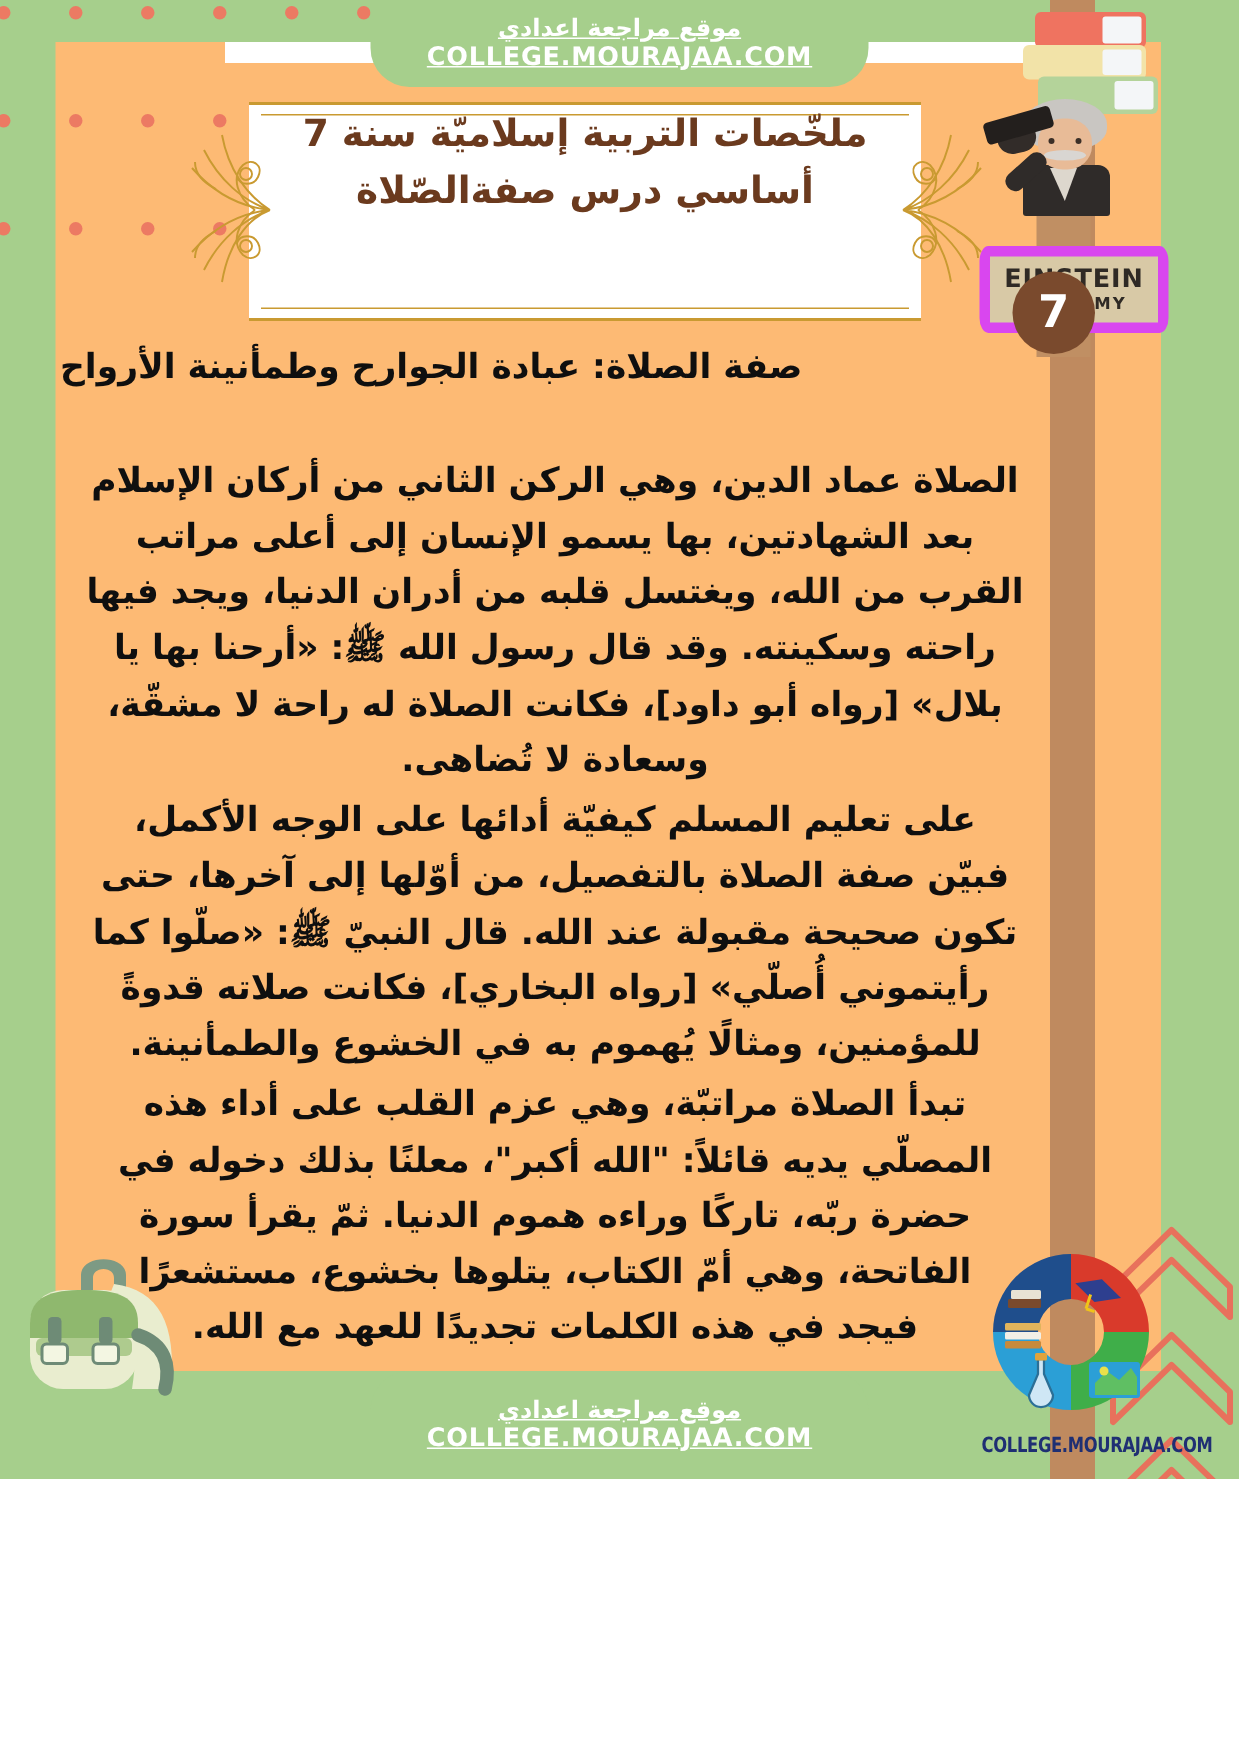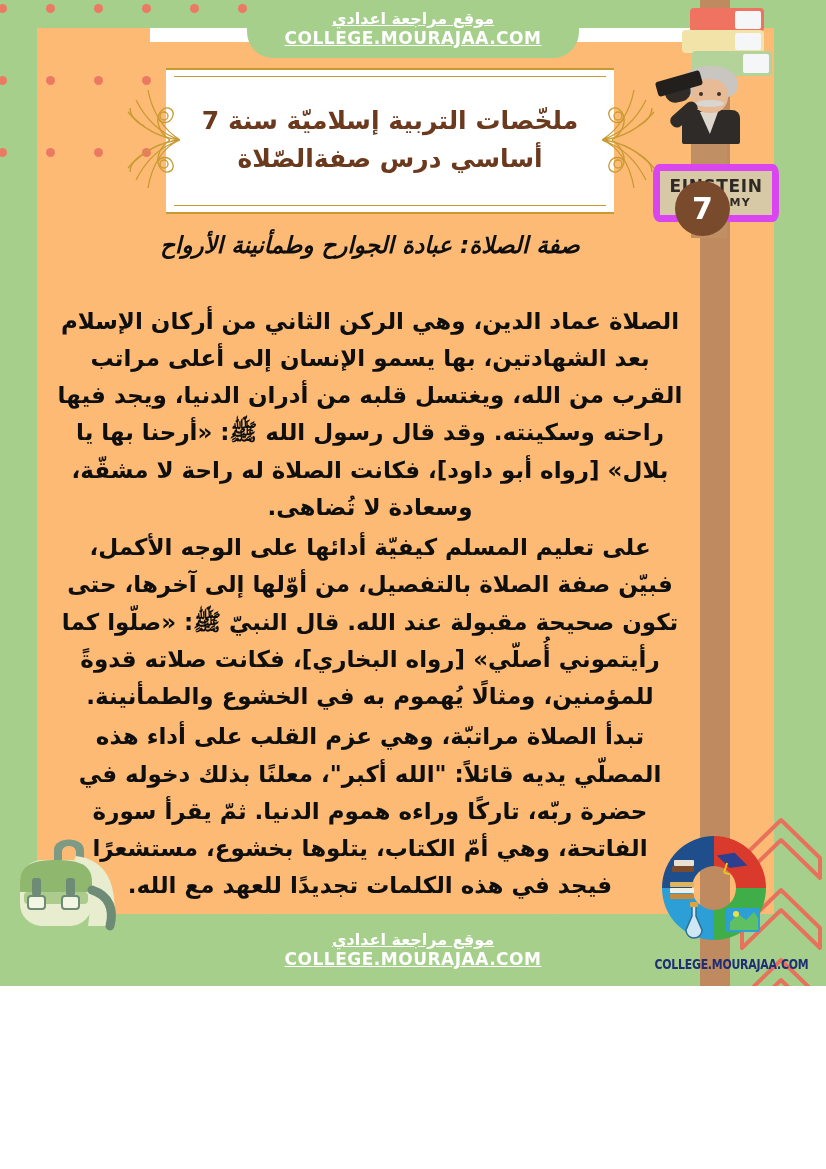--- a/index.html
+++ b/index.html
@@ -296,21 +296,21 @@
   }
   .frame-box:before { top: 6px; }
   .frame-box:after  { bottom: 6px; }
 
   .flourish { position: absolute; top: 0; width: 70px; height: 160px; }
   .flourish.left  { left: -4px; }
   .flourish.right { right: -4px; }
 
   .title-text {
     position: absolute;
-    left: 60px; top: 42px;
+    left: 60px; top: 10px;
     width: 424px;
     text-align: center;
     color: #6b3a1e;
     font-size: 25px;
     font-weight: bold;
     line-height: 1.5;
     direction: rtl;
   }
 
   
@@ -320,22 +320,21 @@
     width: 660px;
     direction: rtl;
     text-align: right;
     color: #0f0f0f;
   }
   .lede {
     font-size: 23px;
     font-weight: bold;
     line-height: 1.5;
     margin: 0 0 40px 0;
-    text-align: center;
-    font-style: italic;
+    text-align: left;
   }
   .para {
     font-size: 23px;
     font-weight: bold;
     line-height: 1.62;
     margin: 0 0 3px 0;
     text-align: justify;
     text-align-last: center;
   }
   .para.tight { margin-bottom: 0; }

